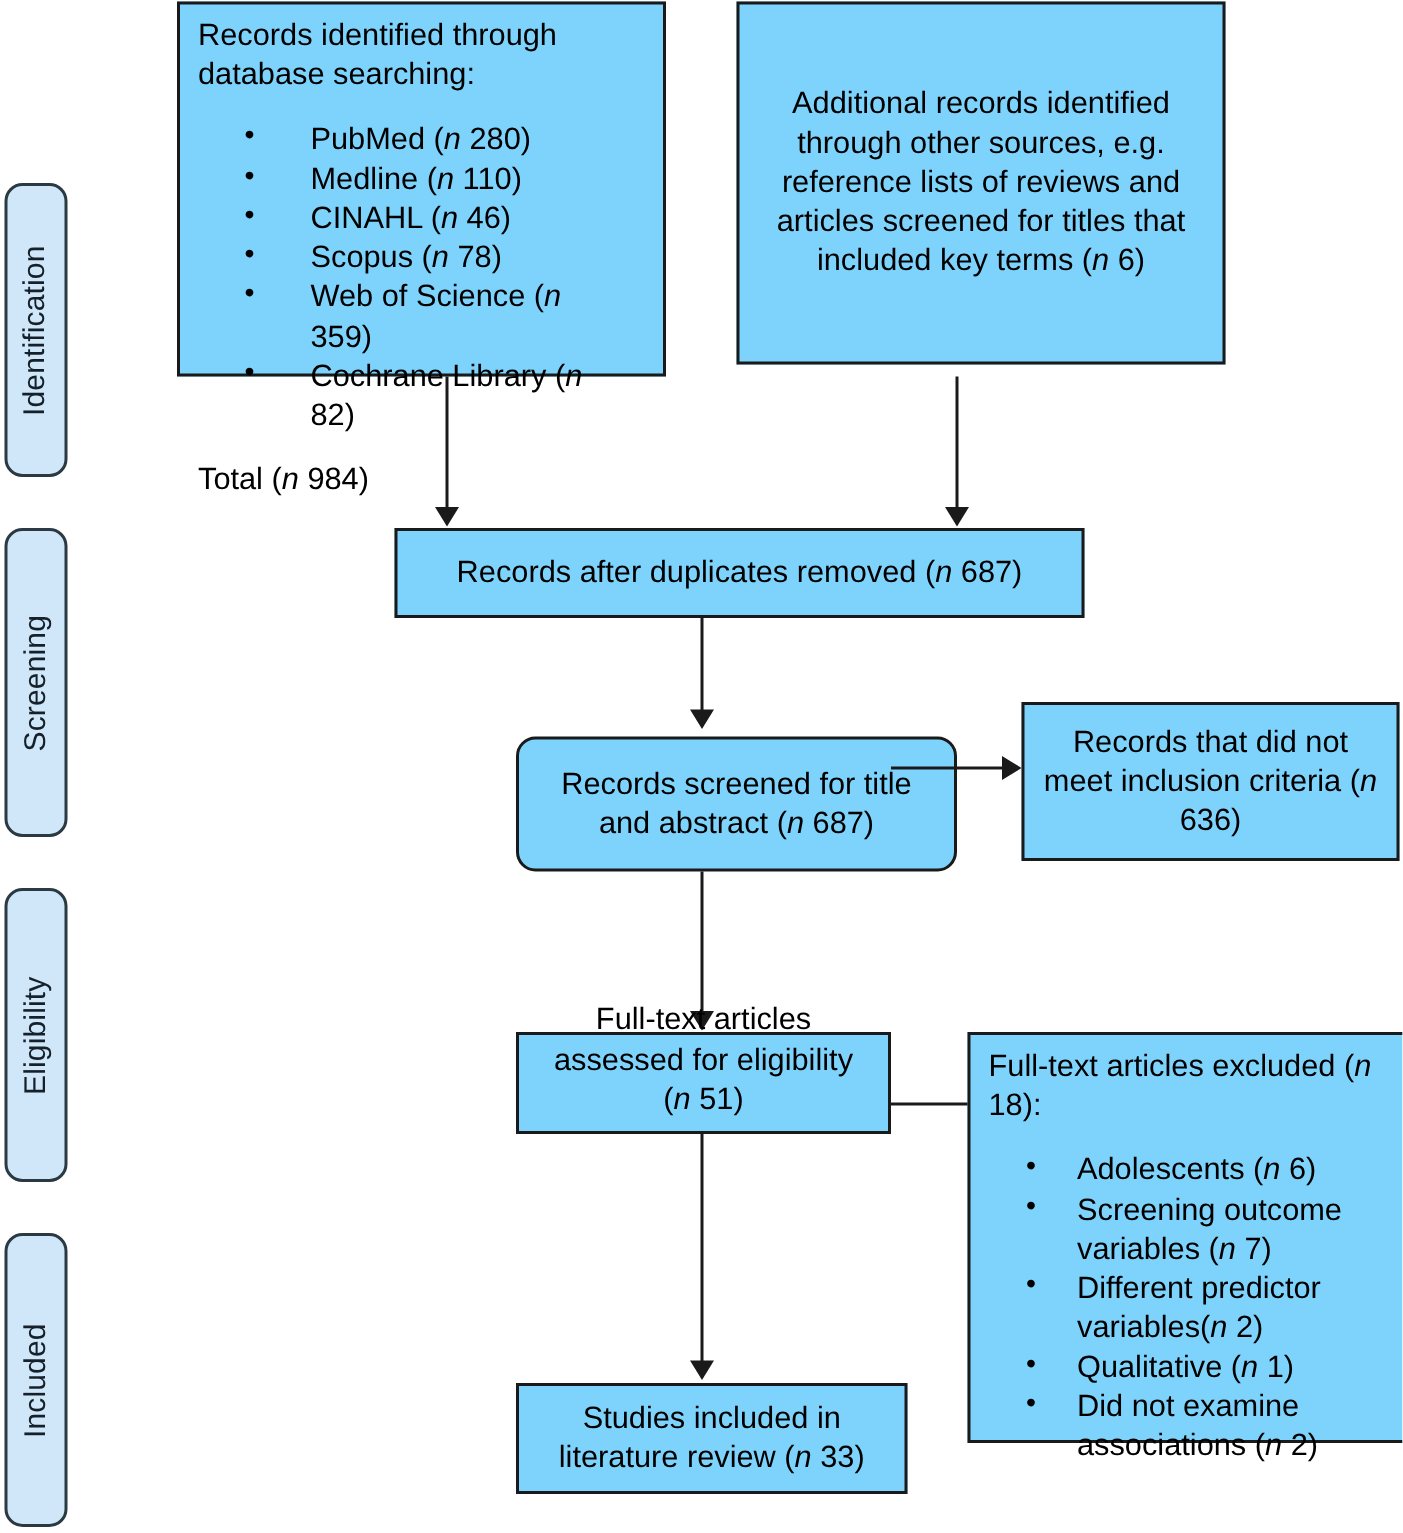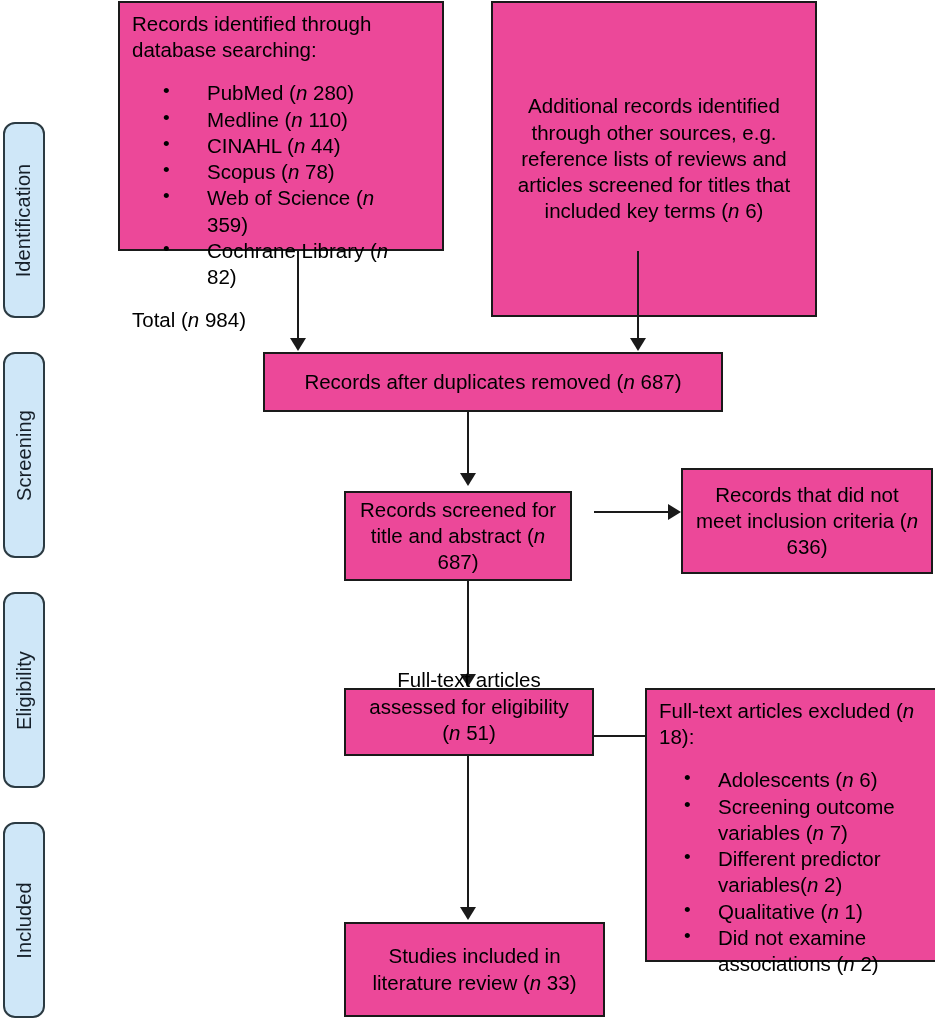--- a/index.html
+++ b/index.html
@@ -32,21 +32,21 @@
     transform: rotate(-90deg);
     white-space: nowrap;
     font-size: 20px;
     color: #16202a;
     letter-spacing: 0.1px;
   }
 
   
   .flow-box {
     position: absolute;
-    background: #ec4899;
+    background: #7dd3fc;
     border: 2px solid #1a1a1a;
     box-sizing: border-box;
     color: #000000;
     font-size: 20.5px;
     line-height: 1.28;
   }
   .flow-box.pad {
     padding: 8px 12px;
   }
   .box-center {
@@ -140,46 +140,46 @@
 
   <div class="phase-bar" style="left:3px; top:822px; width:42px; height:196px;">
     <span class="phase-text">Included</span>
   </div>
 
   <div class="flow-box pad box-top" style="left:118px; top:1px; width:326px; height:250px;">
     <p class="lead">Records identified through database searching:</p>
     <ul class="bullets">
       <li><span>PubMed (</span><em class="n">n</em><span> 280)</span></li>
       <li><span>Medline (</span><em class="n">n</em><span> 110)</span></li>
-      <li><span>CINAHL (</span><em class="n">n</em><span> 44)</span></li>
+      <li><span>CINAHL (</span><em class="n">n</em><span> 46)</span></li>
       <li><span>Scopus (</span><em class="n">n</em><span> 78)</span></li>
       <li><span>Web of Science (</span><em class="n">n</em><span> 359)</span></li>
       <li><span>Cochrane Library (</span><em class="n">n</em><span> 82)</span></li>
     </ul>
     <p class="total"><span>Total (</span><em class="n">n</em><span> 984)</span></p>
   </div>
 
-  <div class="flow-box pad box-center" style="left:491px; top:1px; width:326px; height:316px;">
+  <div class="flow-box pad box-center" style="left:491px; top:1px; width:326px; height:242px;">
     <div class="box-center-inner"><span>Additional records identified through other sources, e.g. reference lists of reviews and articles screened for titles that included key terms (</span><em class="n">n</em><span> 6)</span></div>
   </div>
 
   <div class="vline" style="left:297px; top:251px; height:90px;"></div>
   <div class="arrow-down" style="left:290px; top:338px;"></div>
 
   <div class="vline" style="left:637px; top:251px; height:90px;"></div>
   <div class="arrow-down" style="left:630px; top:338px;"></div>
 
   <div class="flow-box pad box-center" style="left:263px; top:352px; width:460px; height:60px;">
     <div class="box-center-inner"><span>Records after duplicates removed (</span><em class="n">n</em><span> 687)</span></div>
   </div>
 
   <div class="vline" style="left:467px; top:412px; height:64px;"></div>
   <div class="arrow-down" style="left:460px; top:473px;"></div>
 
-  <div class="flow-box pad box-center" style="left:344px; top:491px; width:228px; height:90px;">
+  <div class="flow-box pad box-center" style="left:344px; top:491px; width:294px; height:90px;border-radius:13px;">
     <div class="box-center-inner"><span>Records screened for title and abstract (</span><em class="n">n</em><span> 687)</span></div>
   </div>
 
   <div class="hline" style="left:594px; top:511px; width:76px;"></div>
   <div class="arrow-right" style="left:668px; top:504px;"></div>
 
   <div class="flow-box pad box-center" style="left:681px; top:468px; width:252px; height:106px;text-align:center;">
     <div class="box-center-inner"><span>Records that did not meet inclusion criteria (</span><em class="n">n</em><span> 636)</span></div>
   </div>
 
@@ -200,17 +200,17 @@
       <li><span>Screening outcome variables (</span><em class="n">n</em><span> 7)</span></li>
       <li><span>Different predictor variables(</span><em class="n">n</em><span> 2)</span></li>
       <li><span>Qualitative (</span><em class="n">n</em><span> 1)</span></li>
       <li><span>Did not examine associations (</span><em class="n">n</em><span> 2)</span></li>
     </ul>
   </div>
 
   <div class="vline" style="left:467px; top:756px; height:154px;"></div>
   <div class="arrow-down" style="left:460px; top:907px;"></div>
 
-  <div class="flow-box pad box-center" style="left:344px; top:922px; width:261px; height:95px;">
+  <div class="flow-box pad box-center" style="left:344px; top:922px; width:261px; height:74px;">
     <div class="box-center-inner"><span>Studies included in literature review (</span><em class="n">n</em><span> 33)</span></div>
   </div>
 
 </div>
 
 </body></html>

